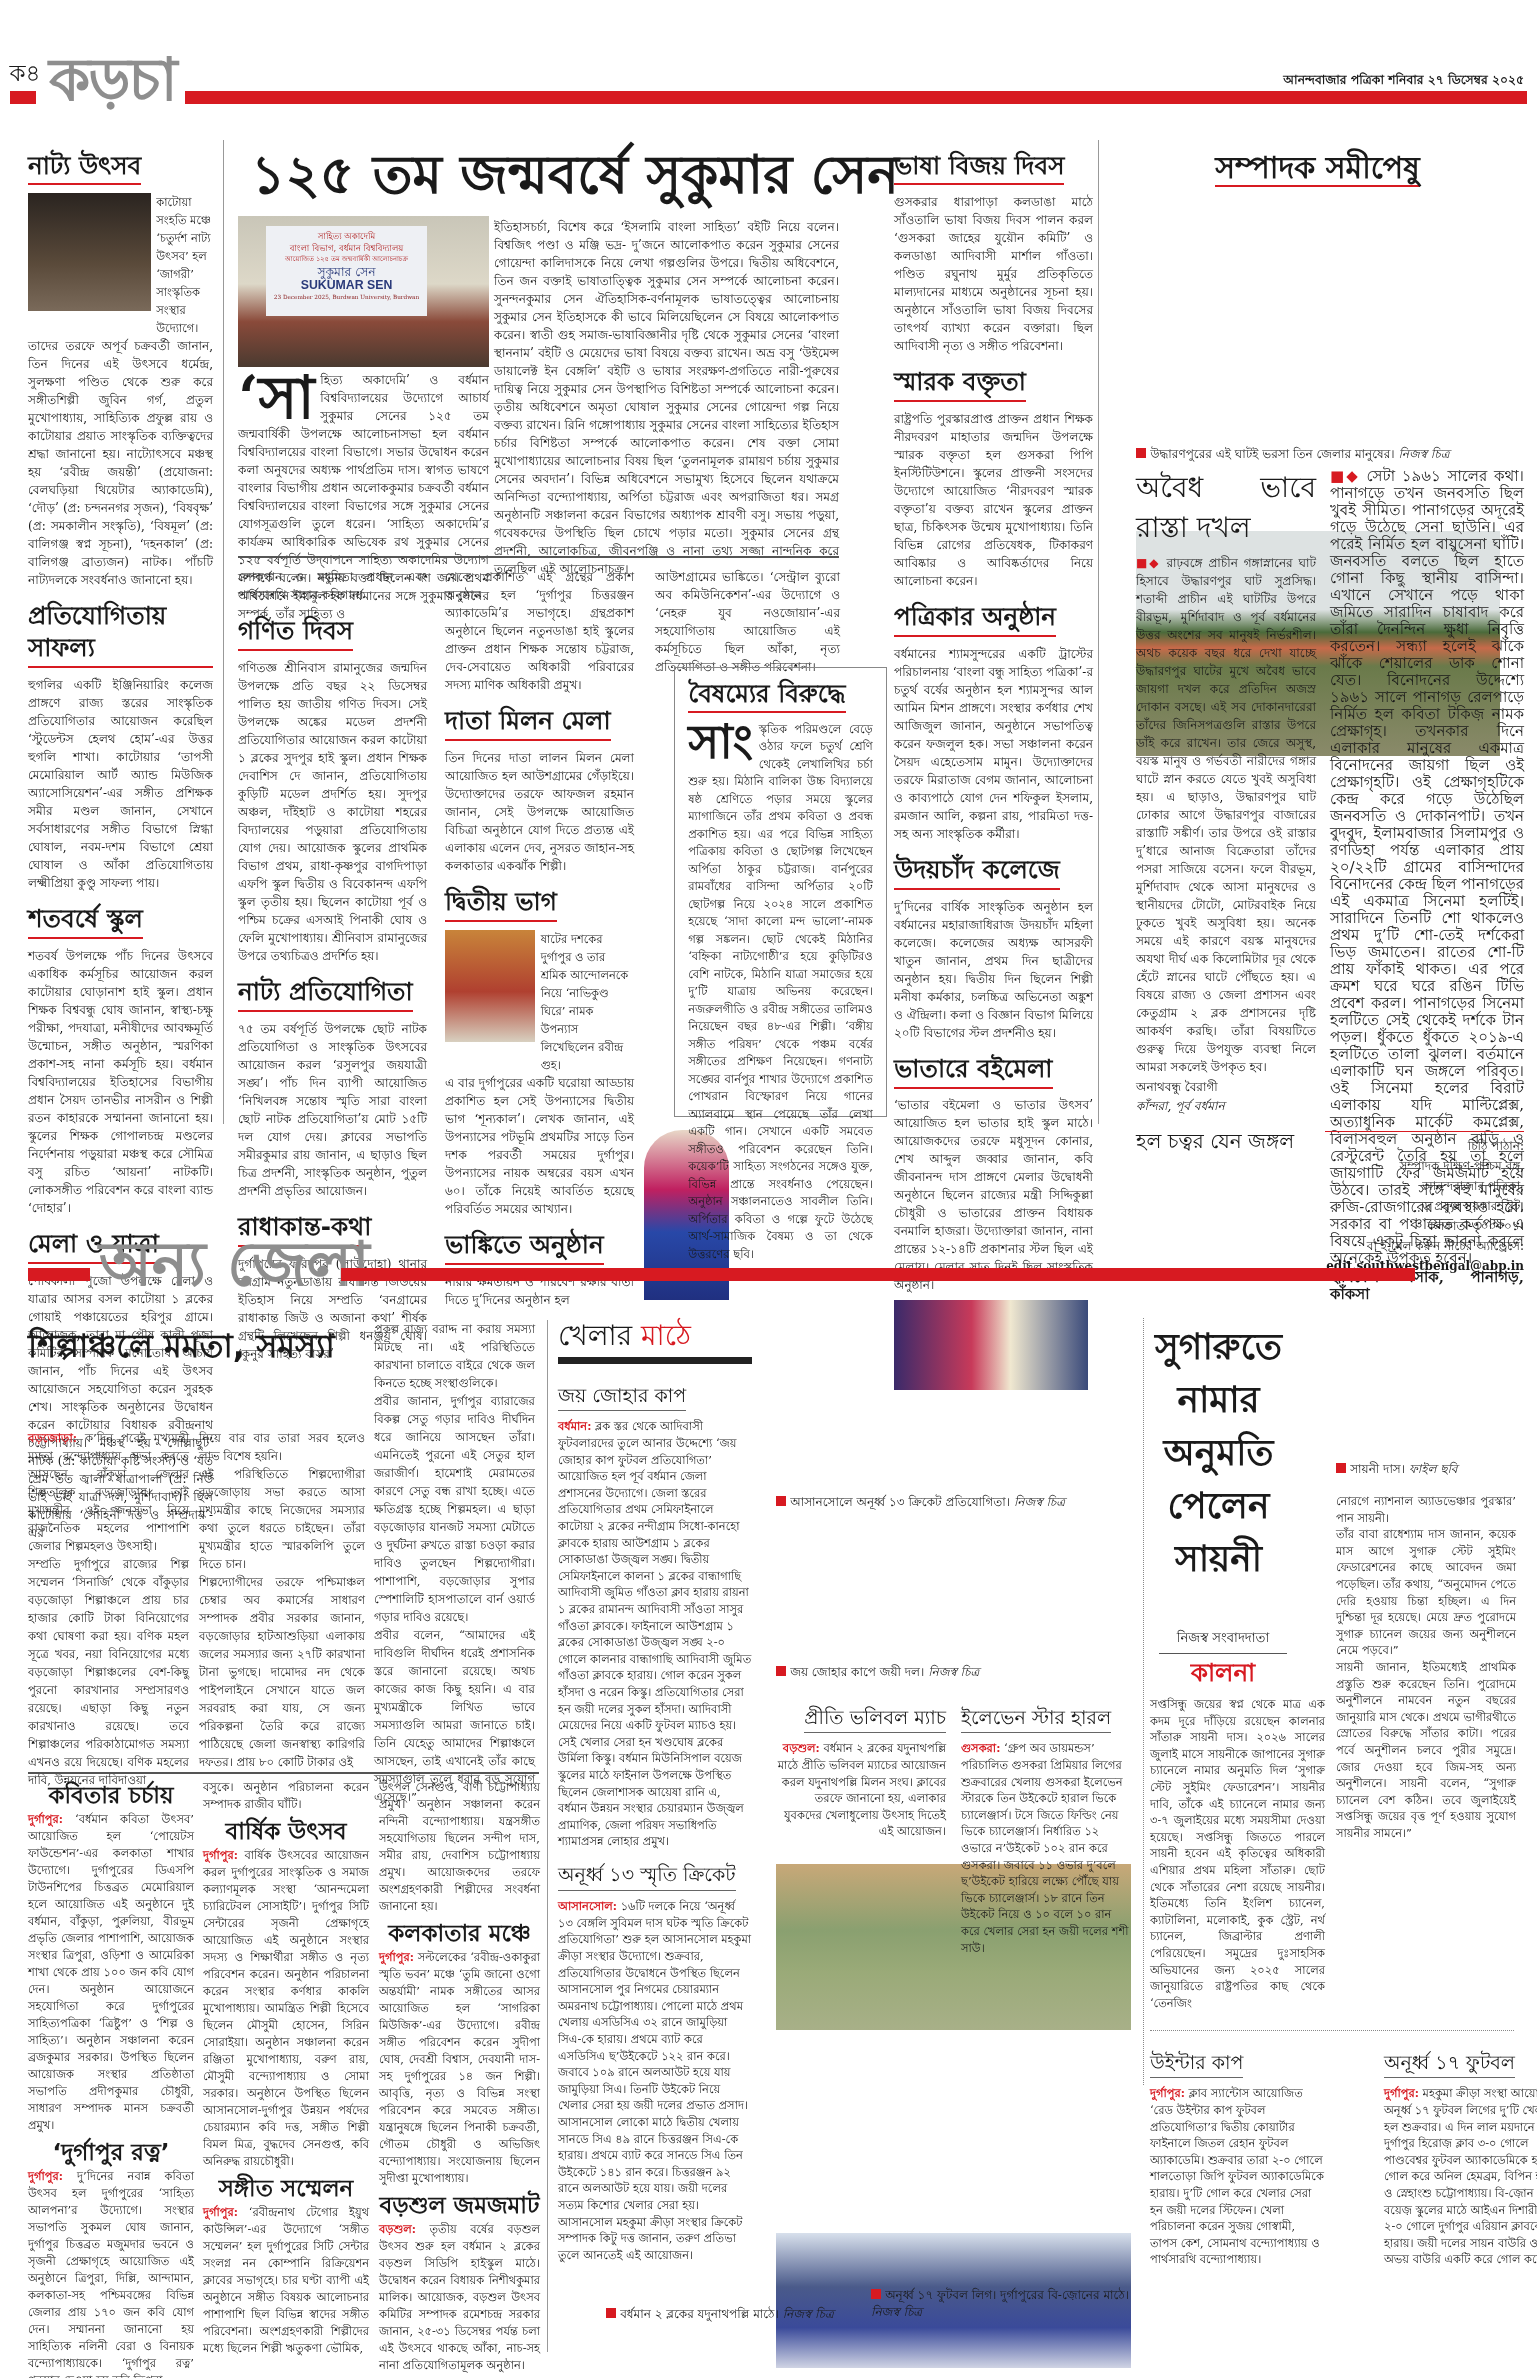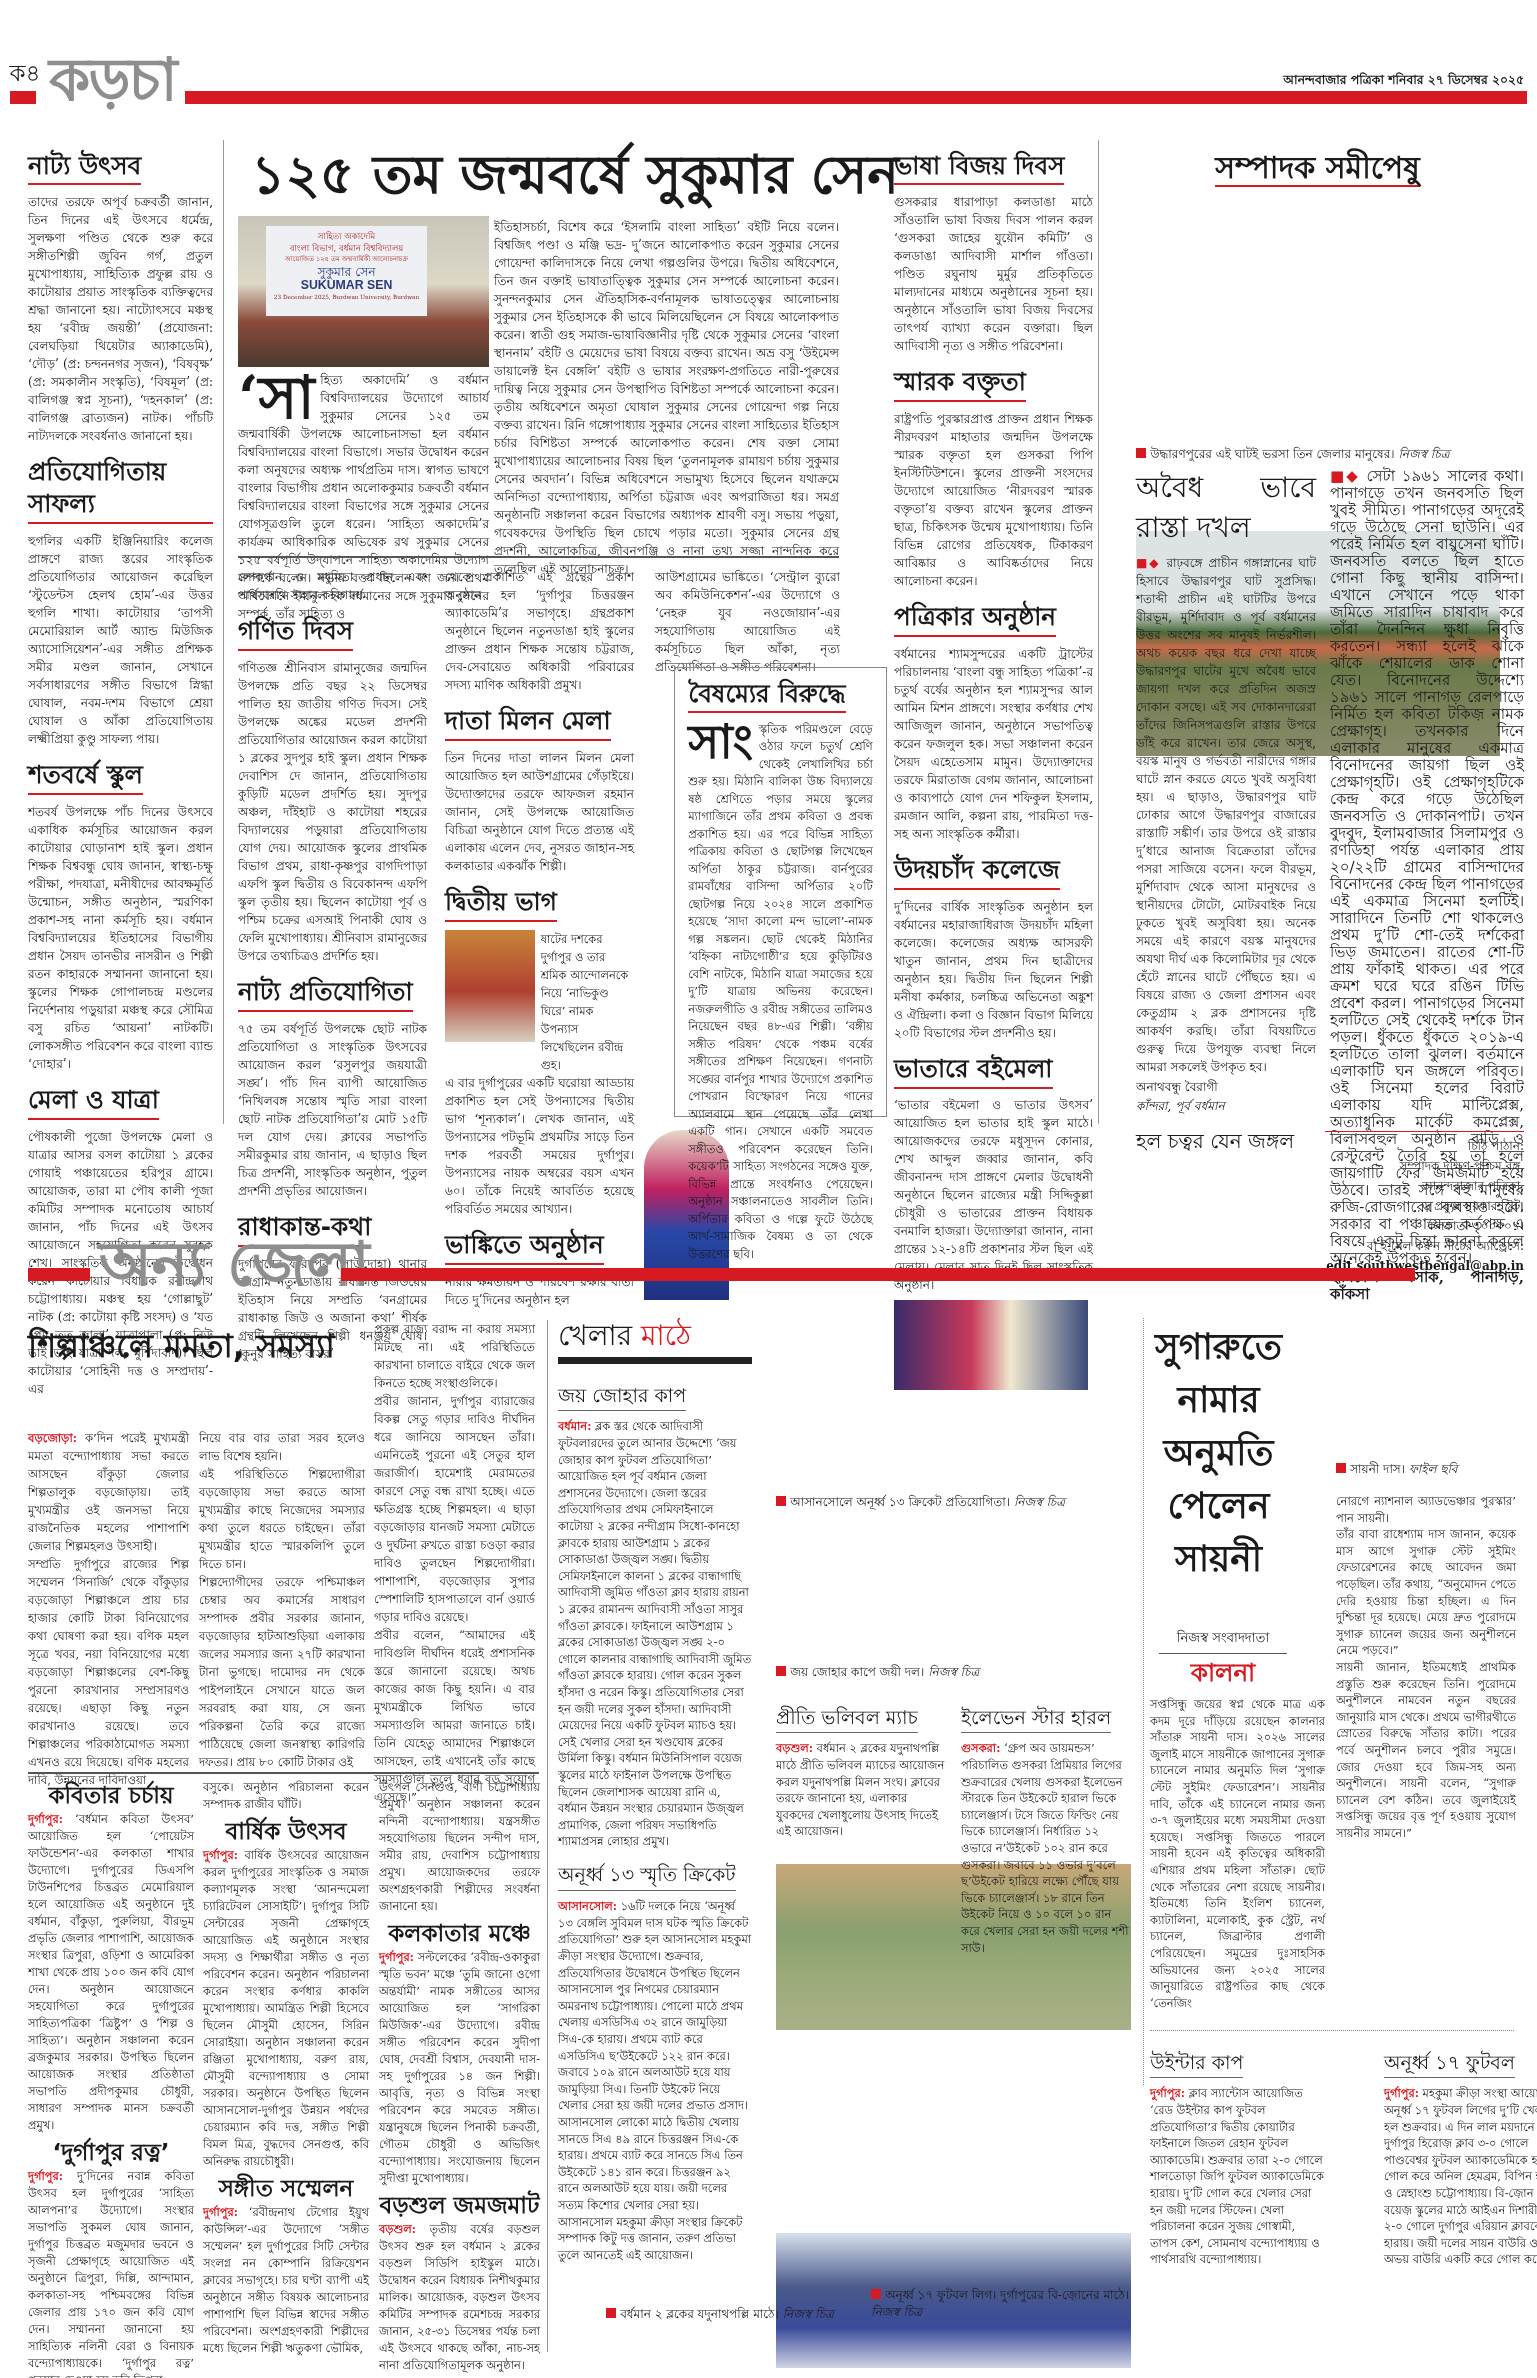--- a/index.html
+++ b/index.html
@@ -31,20 +31,24 @@
 <body>
 
 <div class="abs masthead-page">ক৪</div>
 <div class="abs mast-logo" style="left:49px;top:47px">কড়চা</div>
 <div class="abs redbar" style="left:9.5px;top:91px;width:26.5px"></div>
 <div class="abs redbar" style="left:185px;top:91px;width:1342px"></div>
 <div class="abs dateline">আনন্দবাজার পত্রিকা শনিবার ২৭ ডিসেম্বর ২০২৫</div>
 
 <div class="col" style="left:28px;top:140px;width:185px">
   <div class="hd">নাট্য উৎসব</div>
+  <div style="display:flex;gap:5.7px">
+    <div class="photo" style="width:123px;height:118px;background:linear-gradient(#2a2420,#5a4a3a 60%,#7a6a5a)"></div>
+    <div style="width:57px;font-size:11.4px;text-align:left">কাটোয়া সংহতি মঞ্চে ‘চতুর্দশ নাট্য উৎসব’ হল ‘জাগরী’ সাংস্কৃতিক সংস্থার উদ্যোগে।</div>
+  </div>
   <p>তাদের তরফে অপূর্ব চক্রবর্তী জানান, তিন দিনের এই উৎসবে ধর্মেন্দ্র, সুলক্ষণা পণ্ডিত থেকে শুরু করে সঙ্গীতশিল্পী জুবিন গর্গ, প্রতুল মুখোপাধ্যায়, সাহিত্যিক প্রফুল্ল রায় ও কাটোয়ার প্রয়াত সাংস্কৃতিক ব্যক্তিত্বদের শ্রদ্ধা জানানো হয়। নাট্যোৎসবে মঞ্চস্থ হয় ‘রবীন্দ্র জয়ন্তী’ (প্রযোজনা: বেলঘড়িয়া থিয়েটার অ্যাকাডেমি), ‘দৌড়’ (প্র: চন্দননগর সৃজন), ‘বিষবৃক্ষ’ (প্র: সমকালীন সংস্কৃতি), ‘বিষমূল’ (প্র: বালিগঞ্জ স্বপ্ন সূচনা), ‘দহনকাল’ (প্র: বালিগঞ্জ ব্রাত্যজন) নাটক। পাঁচটি নাট্যদলকে সংবর্ধনাও জানানো হয়।</p>
   <div class="hd">প্রতিযোগিতায় সাফল্য</div>
   <p>হুগলির একটি ইঞ্জিনিয়ারিং কলেজ প্রাঙ্গণে রাজ্য স্তরের সাংস্কৃতিক প্রতিযোগিতার আয়োজন করেছিল ‘স্টুডেন্টস হেলথ হোম’-এর উত্তর হুগলি শাখা। কাটোয়ার ‘তাপসী মেমোরিয়াল আর্ট অ্যান্ড মিউজিক অ্যাসোসিয়েশন’-এর সঙ্গীত প্রশিক্ষক সমীর মণ্ডল জানান, সেখানে সর্বসাধারণের সঙ্গীত বিভাগে স্নিগ্ধা ঘোষাল, নবম-দশম বিভাগে শ্রেয়া ঘোষাল ও আঁকা প্রতিযোগিতায় লক্ষ্মীপ্রিয়া কুণ্ডু সাফল্য পায়।</p>
   <div class="hd">শতবর্ষে স্কুল</div>
   <p>শতবর্ষ উপলক্ষে পাঁচ দিনের উৎসবে একাধিক কর্মসূচির আয়োজন করল কাটোয়ার ঘোড়ানাশ হাই স্কুল। প্রধান শিক্ষক বিশ্ববন্ধু ঘোষ জানান, স্বাস্থ্য-চক্ষু পরীক্ষা, পদযাত্রা, মনীষীদের আবক্ষমূর্তি উন্মোচন, সঙ্গীত অনুষ্ঠান, স্মরণিকা প্রকাশ-সহ নানা কর্মসূচি হয়। বর্ধমান বিশ্ববিদ্যালয়ের ইতিহাসের বিভাগীয় প্রধান সৈয়দ তানভীর নাসরীন ও শিল্পী রতন কাহারকে সম্মাননা জানানো হয়। স্কুলের শিক্ষক গোপালচন্দ্র মণ্ডলের নির্দেশনায় পড়ুয়ারা মঞ্চস্থ করে সৌমিত্র বসু রচিত ‘আয়না’ নাটকটি। লোকসঙ্গীত পরিবেশন করে বাংলা ব্যান্ড ‘দোহার’।</p>
   <div class="hd">মেলা ও যাত্রা</div>
   <p>পৌষকালী পুজো উপলক্ষে মেলা ও যাত্রার আসর বসল কাটোয়া ১ ব্লকের গোয়াই পঞ্চায়েতের হরিপুর গ্রামে। আয়োজক, তারা মা পৌষ কালী পূজা কমিটির সম্পাদক মনোতোষ আচার্য জানান, পাঁচ দিনের এই উৎসব আয়োজনে সহযোগিতা করেন সুরহক শেখ। সাংস্কৃতিক অনুষ্ঠানের উদ্বোধন করেন কাটোয়ার বিধায়ক রবীন্দ্রনাথ চট্টোপাধ্যায়। মঞ্চস্থ হয় ‘গোল্লাছুট’ নাটক (প্র: কাটোয়া কৃষ্টি সংসদ) ও ‘যত প্রেম তত জ্বালা’ যাত্রাপালা (প্র: নিউ ভাই ভাই যাত্রা দল, মুর্শিদাবাদ)। ছিল কাটোয়ার ‘সোহিনী দত্ত ও সম্প্রদায়’-এর</p>
 </div>
 <div class="vrule" style="left:223px;top:140px;height:984px"></div>
 
@@ -183,21 +187,21 @@
 <div class="col" style="left:558px;top:1372px;width:194px;font-size:11.4px;line-height:16.6px;text-align:left">
   <div class="hd sm">জয় জোহার কাপ</div>
   <p><span class="loc">বর্ধমান:</span> <span>ব্লক স্তর থেকে আদিবাসী ফুটবলারদের তুলে আনার উদ্দেশ্যে ‘জয় জোহার কাপ ফুটবল প্রতিযোগিতা’ আয়োজিত হল পূর্ব বর্ধমান জেলা প্রশাসনের উদ্যোগে। জেলা স্তরের প্রতিযোগিতার প্রথম সেমিফাইনালে কাটোয়া ২ ব্লকের নন্দীগ্রাম সিধো-কানহো ক্লাবকে হারায় আউশগ্রাম ১ ব্লকের সোকাডাঙা উজ্জ্বল সঙ্ঘ। দ্বিতীয় সেমিফাইনালে কালনা ১ ব্লকের বান্ধাগাছি আদিবাসী জুমিত গাঁওতা ক্লাব হারায় রায়না ১ ব্লকের রামানন্দ আদিবাসী সাঁওতা সাসুর গাঁওতা ক্লাবকে। ফাইনালে আউশগ্রাম ১ ব্লকের সোকাডাঙা উজ্জ্বল সঙ্ঘ ২-০ গোলে কালনার বান্ধাগাছি আদিবাসী জুমিত গাঁওতা ক্লাবকে হারায়। গোল করেন সুকল হাঁসদা ও নরেন কিস্কু। প্রতিযোগিতার সেরা হন জয়ী দলের সুকল হাঁসদা। আদিবাসী মেয়েদের নিয়ে একটি ফুটবল ম্যাচও হয়। সেই খেলার সেরা হন খণ্ডঘোষ ব্লকের উর্মিলা কিস্কু। বর্ধমান মিউনিসিপাল বয়েজ স্কুলের মাঠে ফাইনাল উপলক্ষে উপস্থিত ছিলেন জেলাশাসক আয়েষা রানি এ, বর্ধমান উন্নয়ন সংস্থার চেয়ারম্যান উজ্জ্বল প্রামাণিক, জেলা পরিষদ সভাধিপতি শ্যামাপ্রসন্ন লোহার প্রমুখ।</span></p>
   <div class="hd sm">অনূর্ধ্ব ১৩ স্মৃতি ক্রিকেট</div>
   <p><span class="loc">আসানসোল:</span> <span>১৬টি দলকে নিয়ে ‘অনূর্ধ্ব ১৩ বেঙ্গলি সুবিমল দাস ঘটক স্মৃতি ক্রিকেট প্রতিযোগিতা’ শুরু হল আসানসোল মহকুমা ক্রীড়া সংস্থার উদ্যোগে। শুক্রবার, প্রতিযোগিতার উদ্বোধনে উপস্থিত ছিলেন আসানসোল পুর নিগমের চেয়ারম্যান অমরনাথ চট্টোপাধ্যায়। পোলো মাঠে প্রথম খেলায় এসডিসিএ ৩২ রানে জামুড়িয়া সিএ-কে হারায়। প্রথমে ব্যাট করে এসডিসিএ ছ’উইকেটে ১২২ রান করে। জবাবে ১০৯ রানে অলআউট হয়ে যায় জামুড়িয়া সিএ। তিনটি উইকেট নিয়ে খেলার সেরা হয় জয়ী দলের প্রভাত প্রসাদ। আসানসোল লোকো মাঠে দ্বিতীয় খেলায় সানডে সিএ ৪৯ রানে চিত্তরঞ্জন সিএ-কে হারায়। প্রথমে ব্যাট করে সানডে সিএ তিন উইকেটে ১৪১ রান করে। চিত্তরঞ্জন ৯২ রানে অলআউট হয়ে যায়। জয়ী দলের সত্যম কিশোর খেলার সেরা হয়। আসানসোল মহকুমা ক্রীড়া সংস্থার ক্রিকেট সম্পাদক কিটু দত্ত জানান, তরুণ প্রতিভা তুলে আনতেই এই আয়োজন।</span></p>
 </div>
 <div class="abs photo" style="left:776px;top:1318px;width:355px;height:166px;background:linear-gradient(180deg,#c8a878 0%,#8aa070 40%,#9aaa78 65%,#a8b088 100%)"></div>
 <div class="abs cap" style="left:776px;top:1488px;width:360px"><span class="sq"></span><span>আসানসোলে অনূর্ধ্ব ১৩ ক্রিকেট প্রতিযোগিতা।</span> <i>নিজস্ব চিত্র</i></div>
 <div class="abs photo" style="left:776px;top:1521px;width:355px;height:135px;background:linear-gradient(180deg,#d8e0ec 0%,#4a5a8a 40%,#3a4a9a 70%,#d0d4e4 100%)"></div>
 <div class="abs cap" style="left:776px;top:1658px;width:360px"><span class="sq"></span><span>জয় জোহার কাপে জয়ী দল।</span> <i>নিজস্ব চিত্র</i></div>
-<div class="col" style="left:776px;top:1694px;width:170px;font-size:11.4px;line-height:16.6px;text-align:left">
+<div class="col" style="left:776px;top:1694px;width:170px;font-size:11.4px;line-height:16.6px;text-align:right">
   <div class="hd sm">প্রীতি ভলিবল ম্যাচ</div>
   <p><span class="loc">বড়শুল:</span> <span>বর্ধমান ২ ব্লকের যদুনাথপল্লি মাঠে প্রীতি ভলিবল ম্যাচের আয়োজন করল যদুনাথপল্লি মিলন সংঘ। ক্লাবের তরফে জানানো হয়, এলাকার যুবকদের খেলাধুলোয় উৎসাহ দিতেই এই আয়োজন।</span></p>
 </div>
 <div class="col" style="left:961px;top:1694px;width:170px;font-size:11.4px;line-height:16.6px;text-align:left">
   <div class="hd sm">ইলেভেন স্টার হারল</div>
   <p><span class="loc">গুসকরা:</span> <span>‘গ্রুপ অব ডায়মন্ডস’ পরিচালিত গুসকরা প্রিমিয়ার লিগের শুক্রবারের খেলায় গুসকরা ইলেভেন স্টারকে তিন উইকেটে হারাল ভিকে চ্যালেঞ্জার্স। টসে জিতে ফিল্ডিং নেয় ভিকে চ্যালেঞ্জার্স। নির্ধারিত ১২ ওভারে ন’উইকেট ১০২ রান করে গুসকরা। জবাবে ১১ ওভার দু’বলে ছ’উইকেট হারিয়ে লক্ষ্যে পৌঁছে যায় ভিকে চ্যালেঞ্জার্স। ১৮ রানে তিন উইকেট নিয়ে ও ১০ বলে ১০ রান করে খেলার সেরা হন জয়ী দলের শশী সাউ।</span></p>
 </div>
 
 <div class="abs cap" style="left:606px;top:2300px;width:265px"><span class="sq"></span><span>বর্ধমান ২ ব্লকের যদুনাথপল্লি মাঠে।</span> <i>নিজস্ব চিত্র</i></div>
 

